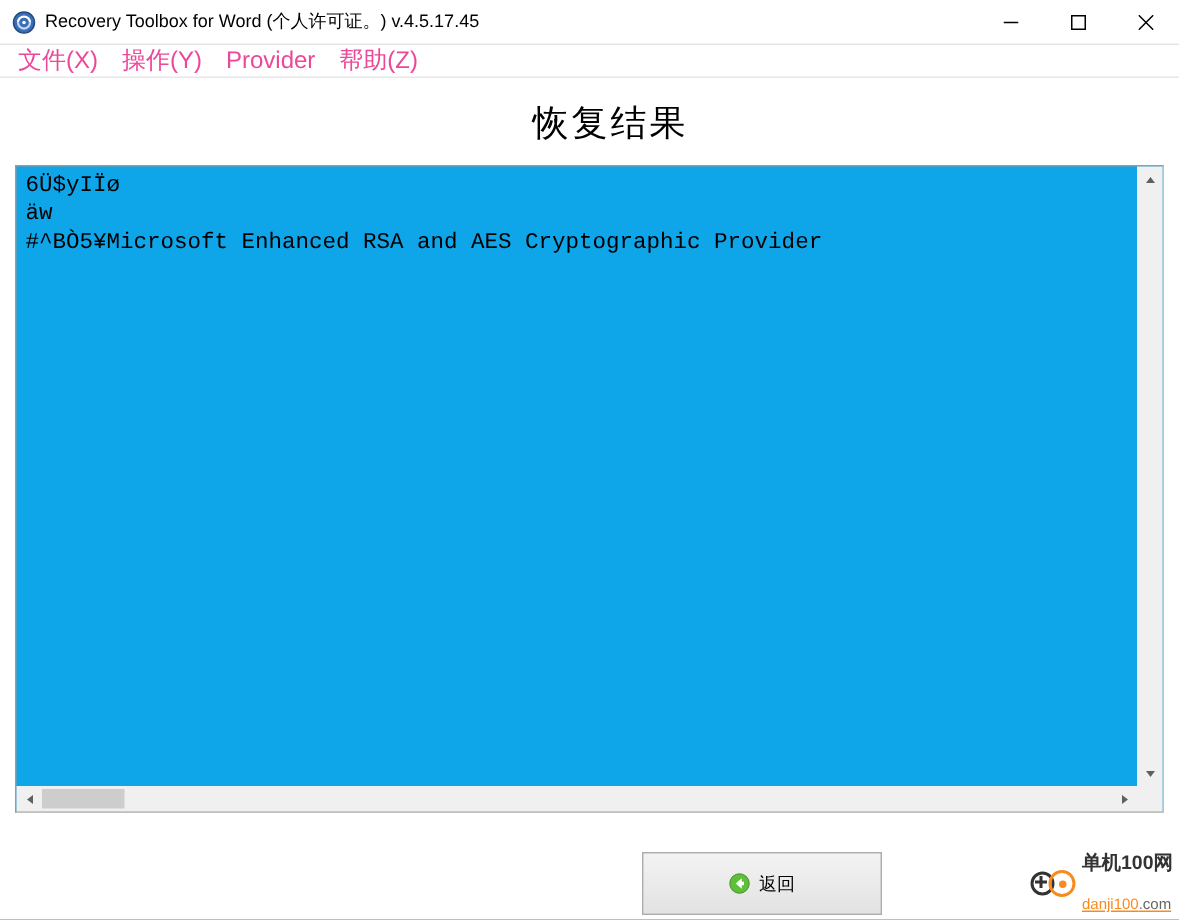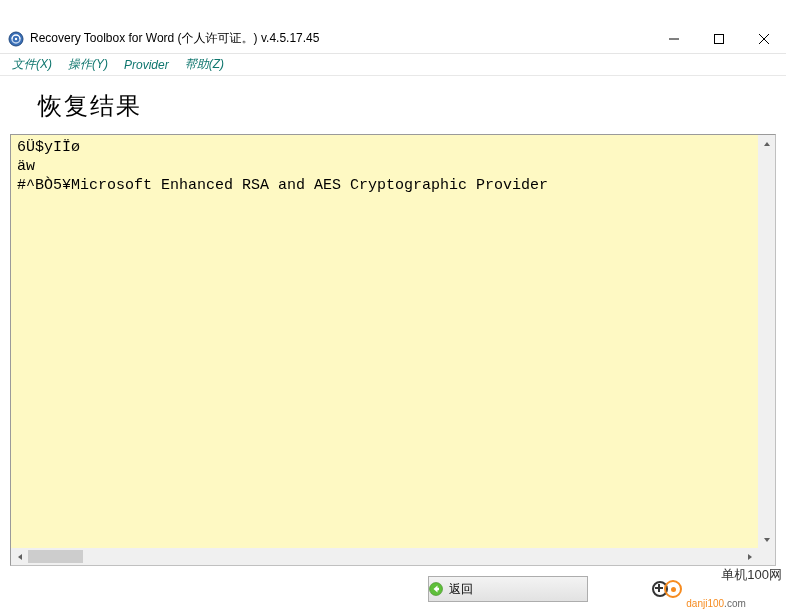--- a/index.html
+++ b/index.html
@@ -13,21 +13,20 @@
       position: relative;
     }
     
     .titlebar {
       height: 30px;
       background: #fff;
       border-bottom: 1px solid #e5e5e5;
       display: flex;
       align-items: center;
       padding-left: 8px;
-      margin-top: 24px;
     }
     .titlebar .app-icon {
       width: 16px; height: 16px;
       margin-right: 6px;
       display: inline-flex; align-items: center; justify-content: center;
     }
     .titlebar .title-text { color: #000; font-size: 12px; flex: 0 0 auto; }
     .titlebar .spacer { flex: 1; }
     .win-controls { display: flex; height: 100%; }
     .win-btn {
@@ -41,48 +40,48 @@
     .menubar {
       height: 22px;
       display: flex;
       align-items: center;
       padding-left: 4px;
       border-bottom: 1px solid #e8e8e8;
       background: #fff;
     }
     .menu-item {
       padding: 2px 8px;
-      color: #0f766e;
-      font-size: 12px;
-      font-style: italic;
+      color: #ec4899;
+      font-size: 16px;
     }
     
     .header {
       padding: 14px 10px 10px 38px;
     }
     .header h1 {
       font-family: "SimSun", "NSimSun", serif;
       font-size: 24px;
       font-weight: normal;
       letter-spacing: 2px;
+      text-align: center;
     }
     .header .subtitle {
       font-size: 12px;
       margin-top: 4px;
       padding-left: 4px;
     }
     
     .content-wrap {
       margin: 2px 10px 0 10px;
       border: 1px solid #c0c0c0;
       border-top-color: #9a9a9a;
       border-left-color: #9a9a9a;
       height: 432px;
       position: relative;
-      background: #fef9c3;
+      background: #0ea5e9;
     }
     .content-text {
       position: absolute;
       inset: 0 17px 17px 0;
       padding: 4px 6px;
       font-family: "Courier New", monospace;
       font-size: 15px;
       line-height: 1.25;
       white-space: pre;
       overflow: hidden;
@@ -136,26 +135,26 @@
       bottom: 0;
       height: 48px;
       display: flex;
       align-items: center;
       justify-content: center;
       gap: 14px;
       padding-left: 230px;
     }
     .btn {
       width: 160px;
-      height: 26px;
+      height: 42px;
       border: 1px solid #adadad;
       background: linear-gradient(#f3f3f3, #e2e2e2);
       display: inline-flex;
       align-items: center;
-      justify-content: flex-start;
+      justify-content: center;
       gap: 6px;
       font-size: 12px;
       font-family: inherit;
       color: #000;
     }
     .btn.primary {
       border: 2px solid #0078d7;
       background: linear-gradient(#f6fbff, #e6f2fb);
     }
     .btn .ico { width: 14px; height: 14px; display: inline-flex; }
@@ -190,22 +189,22 @@
     .watermark .logo .ring2 {
       position: absolute; left: 12px; top: 6px;
       width: 18px; height: 18px;
       border: 2.5px solid #f68b1f; border-radius: 50%;
     }
     .watermark .logo .ring2::after {
       content: ""; position: absolute; left: 5px; top: 5px;
       width: 5px; height: 5px; background: #f68b1f; border-radius: 50%;
     }
     .watermark .txt { display: flex; flex-direction: column; line-height: 1; }
-    .watermark .txt .cn { color: #333; font-weight: normal; font-size: 13px; margin-left: 35px; }
-    .watermark .txt .en { color: #f68b1f; font-size: 10px; margin-top: 18px; }
+    .watermark .txt .cn { color: #333; font-weight: bold; font-size: 13px; }
+    .watermark .txt .en { color: #f68b1f; font-size: 10px; margin-top: 18px; text-decoration: underline; }
     .watermark .txt .en .dom { color: #666; }
   </style>
 </head>
 <body>
 
 <div class="titlebar">
   <span class="app-icon">
     <svg viewBox="0 0 16 16" width="16" height="16">
       <circle cx="8" cy="8" r="7" fill="#3a6fb7" stroke="#224a80" stroke-width="1"></circle>
       <path d="M4 8 a4 4 0 0 1 8 0" fill="none" stroke="#fff" stroke-width="1.5"></path>

